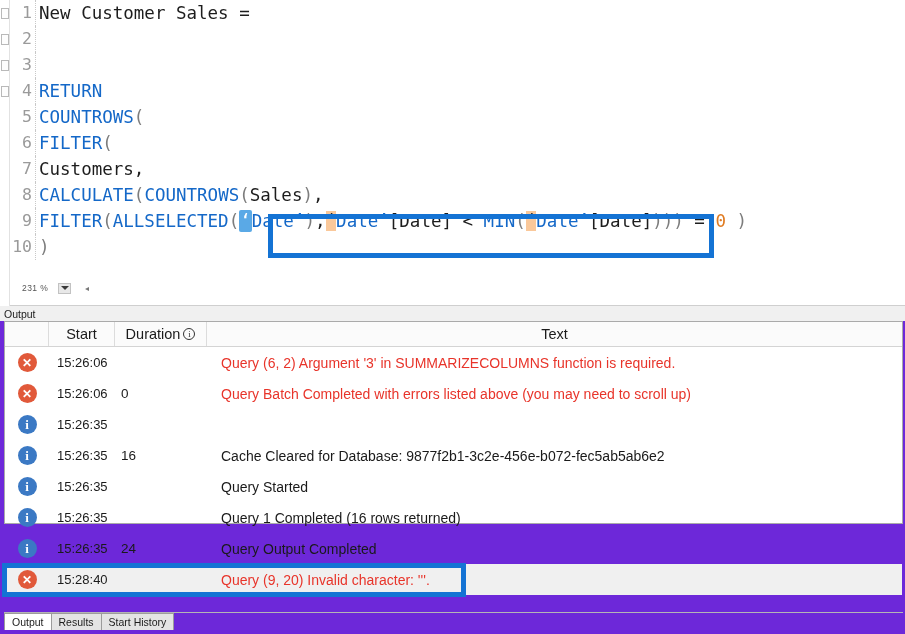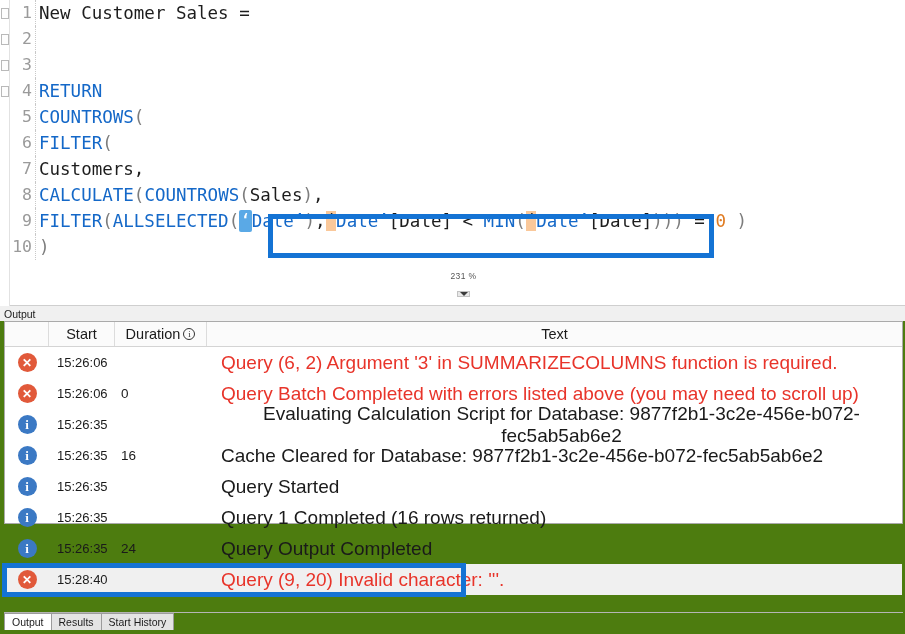--- a/index.html
+++ b/index.html
@@ -42,35 +42,35 @@
   .ctext { padding-left:3px; color:#262626; }
   .kw   { color:#1468c8; }
   .fn   { color:#1468c8; }
   .pun  { color:#7d7d7d; }
   .num  { color:#e07b21; }
   .plain{ color:#1d1d1d;margin-top:10px; }
   .hl-blue { background:#5aa9e6; color:#ffffff; padding:1px 1px; border-radius:2px; }
   .hl-orange { background:#fac89a; }
 
   .editor-status {
-    position:absolute; left:10px; bottom:12px; width:895px; height:22px;
+    position:absolute; left:10px; bottom:6px; width:895px; height:22px;
     background:#fff; display:flex; align-items:center;
-    padding-left:12px; gap:10px;flex-direction:column;
+    padding-left:12px; gap:10px;
   }
   .zoom-val { font-size:8.5px; color:#555; font-family:"Liberation Sans", sans-serif; letter-spacing:.4px;}
   .zoom-caret {
     width:13px; height:11px; background:#e8e8e8; border:1px solid #c2c2c2;
     display:flex; align-items:center; justify-content:center;
   }
   .zoom-caret:after { content:""; border-left:4px solid transparent; border-right:4px solid transparent; border-top:4px solid #3a3a3a; }
   .zoom-tick { font-size:8px; color:#777; margin-left:4px; }
 
   
   .output-pane {
-    position:absolute; left:0; top:306px; width:905px; height:328px; background:#4d7c0f;
+    position:absolute; left:0; top:306px; width:905px; height:328px; background:#6d28d9;
   }
   .output-caption {
     height:15px; padding-left:4px; font-size:10.5px; color:#1b1b1b;
     background:#f0f0f0; display:flex; align-items:center;
   }
   .grid-box {
     position:absolute; left:4px; top:15px; width:899px; height:203px;
     background:#ffffff; border:1px solid #aaaaaa;
   }
   .grid-header {
@@ -91,21 +91,21 @@
     border-radius:50%; font-size:9px; line-height:10px; text-align:center; color:#333;
     font-family:"Liberation Serif", serif;
   }
   .grid-body { height:260px; overflow:hidden; }
   .grow { display:flex; height:31px; align-items:center; }
   .grow.sel { background:#f0f0f0; }
   .cell { display:flex; align-items:center; height:31px; }
   .cell.c0 { width:44px; justify-content:center; }
   .cell.c1 { width:66px; font-size:13px; color:#1a1a1a; padding-left:8px;}
   .cell.c2 { width:92px; font-size:13.5px; color:#1a1a1a; padding-left:6px;}
-  .cell.c3 { flex:1; font-size:19px; padding-left:14px; color:#1a1a1a;text-align:center; }
+  .cell.c3 { flex:1; font-size:14px; padding-left:14px; color:#1a1a1a; }
   .cell.c3.err { color:#e8342a; }
   .ico { width:19px; height:19px; border-radius:50%; display:flex;
          align-items:center; justify-content:center; color:#fff;
          font-size:12px; font-weight:bold; font-family:"Liberation Sans", sans-serif; }
   .ico.error { background:#e1593a; }
   .ico.info  { background:#3b79c4; font-family:"Liberation Serif", serif; font-size:13px;}
 
   .tabs-row {
     position:absolute; left:4px; bottom:4px; height:17px; display:flex; align-items:flex-end;
   }
@@ -218,21 +218,20 @@
             <div class="cell c1">15:26:06</div>
             <div class="cell c2">0</div>
             <div class="cell c3 err">Query Batch Completed with errors listed above (you may need to scroll up)</div>
           </div>
           <div class="grow">
             <div class="cell c0">
               <span class="ico info">i</span>
             </div>
             <div class="cell c1">15:26:35</div>
             <div class="cell c2"></div>
-            <div class="cell c3">Evaluating Calculation Script for Database: 9877f2b1-3c2e-456e-b072-fec5ab5ab6e2</div>
           </div>
           <div class="grow">
             <div class="cell c0">
               <span class="ico info">i</span>
             </div>
             <div class="cell c1">15:26:35</div>
             <div class="cell c2">16</div>
             <div class="cell c3">Cache Cleared for Database: 9877f2b1-3c2e-456e-b072-fec5ab5ab6e2</div>
           </div>
           <div class="grow">

